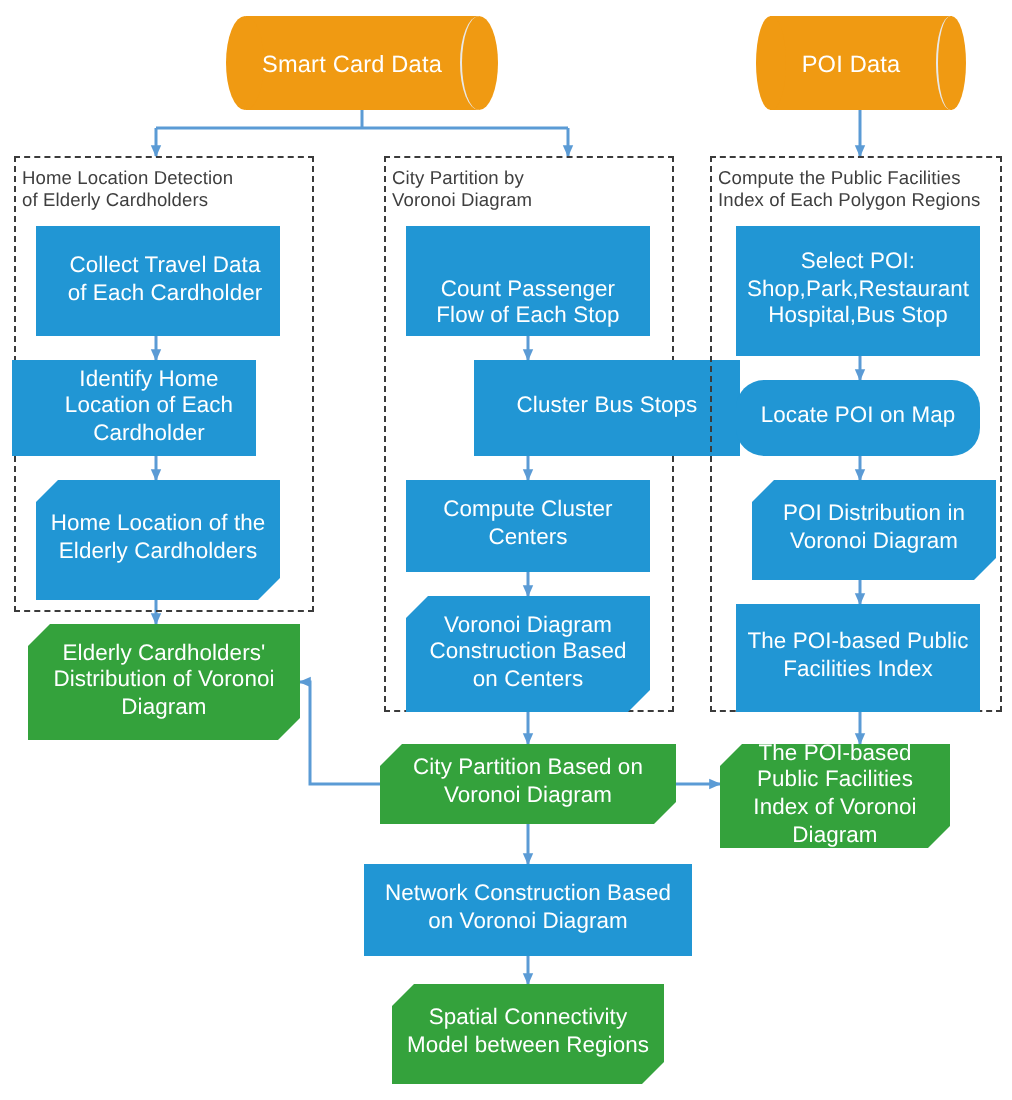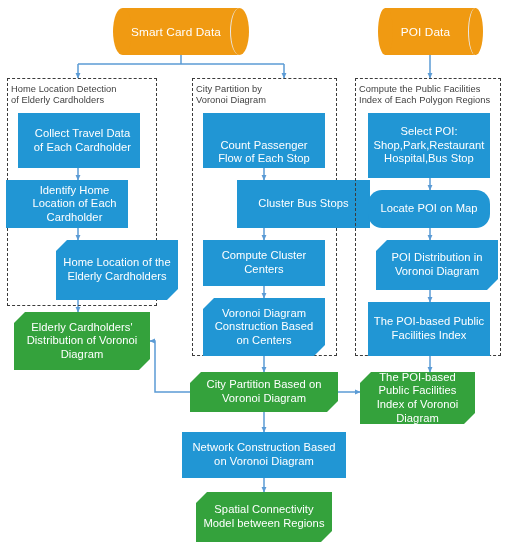--- a/index.html
+++ b/index.html
@@ -190,21 +190,21 @@
   </div>
 
   <div class="node blue" style="left:18px; top:113px; width:122px; height:55px;padding-left:12px;">
     <span>Collect Travel Data of Each Cardholder</span>
   </div>
 
   <div class="node blue" style="left:6px; top:180px; width:122px; height:48px;padding-left:20px;">
     <span>Identify Home Location of Each Cardholder</span>
   </div>
 
-  <div class="node blue chamfer" style="left:18px; top:240px; width:122px; height:60px;margin-left:38px;">
+  <div class="node blue chamfer" style="left:18px; top:240px; width:122px; height:60px;">
     <span>Home Location of the  Elderly Cardholders</span>
   </div>
 
   <div class="node green chamfer" style="left:14px; top:312px; width:136px; height:58px;">
     <span>Elderly Cardholders' Distribution of Voronoi Diagram</span>
   </div>
 
   <div class="group" style="left:192px; top:78px; width:145px; height:278px;">
     <div class="group-title" style="top:5px;">
       <div>City Partition  by</div>

